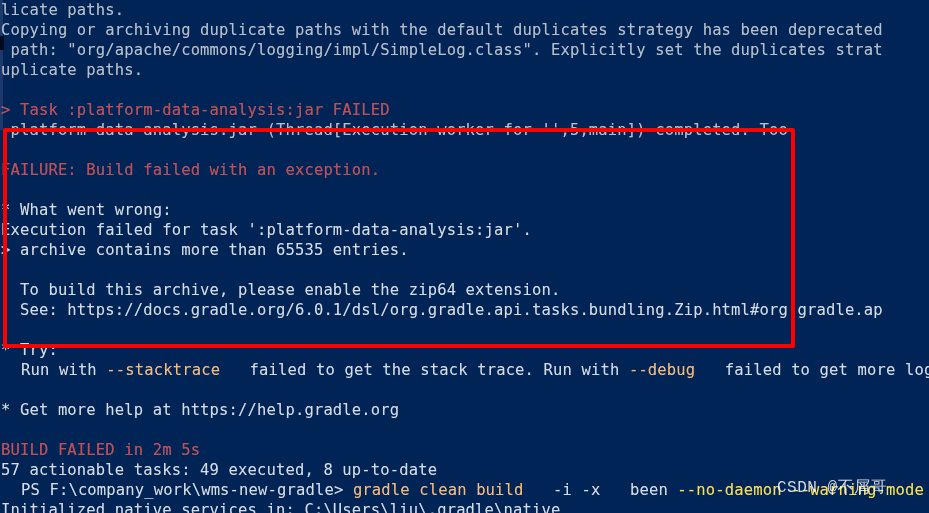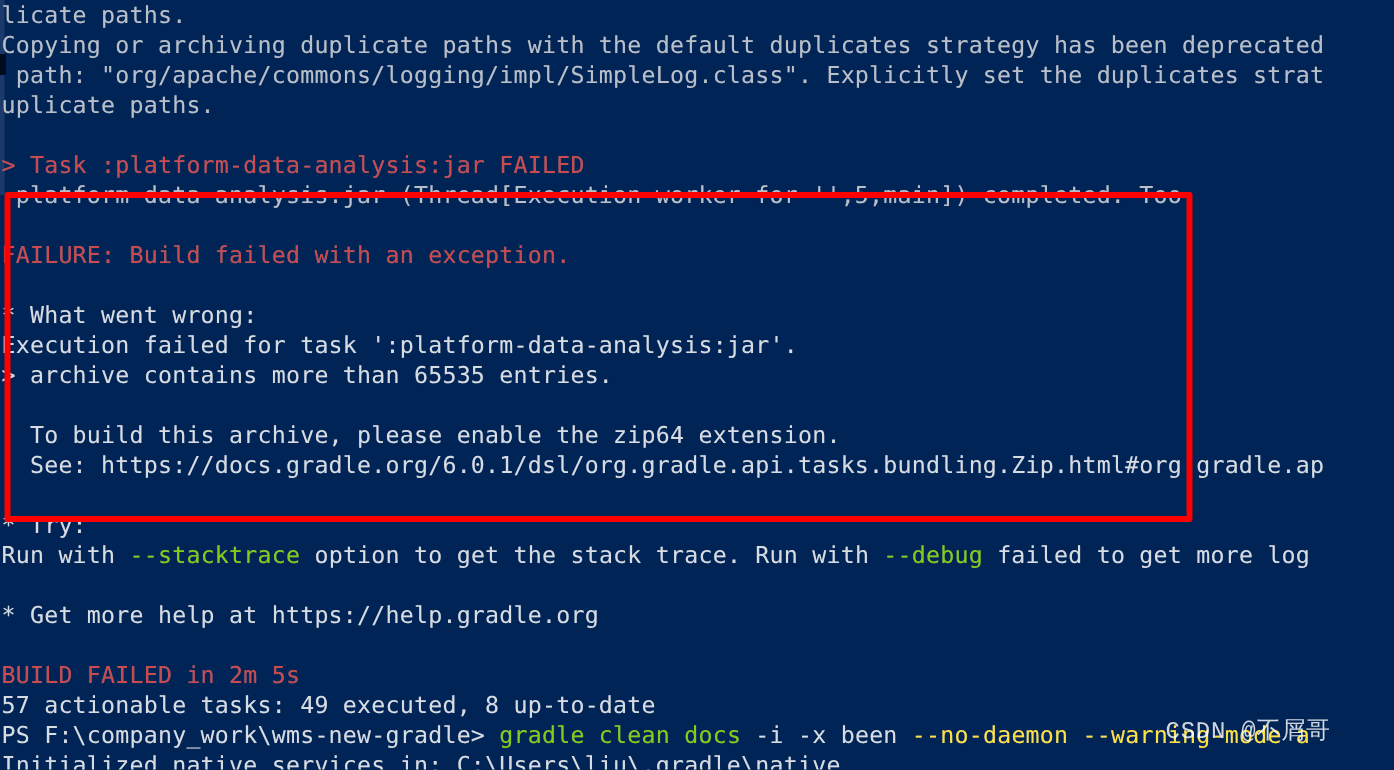--- a/index.html
+++ b/index.html
@@ -55,23 +55,23 @@
     font-size: 15.5px;
     letter-spacing: 0.15px;
     white-space: pre;
     color: #c8cdd6;
     text-shadow: 0 0 0.5px rgba(200,205,214,0.35);
   }
 
   .line.c-red      { color: #c94a4f; }
   .line.c-bright   { color: #d7dbe2; }
   .line.c-dim      { color: #b9bfc9; }
-  .seg-yellow   { color: #84cc16; }
+  .seg-yellow   { color: #fdba74; }
   .seg-dimyel   { color: #fde047; }
-  .seg-white    { color: #d7dbe2; }
+  .seg-white    { color: #d7dbe2; margin-left: 20px; }
 
   
   #red-box {
     position: absolute;
     left: 3px;
     top: 128px;
     width: 792px;
     height: 220px;
     border: 4px solid #fe0000;
     border-radius: 2px;
@@ -111,27 +111,27 @@
       <div class="line c-red">FAILURE: Build failed with an exception.</div>
       <div class="line c-dim"> </div>
       <div class="line c-bright">* What went wrong:</div>
       <div class="line c-bright">Execution failed for task ':platform-data-analysis:jar'.</div>
       <div class="line c-bright">&gt; archive contains more than 65535 entries.</div>
       <div class="line c-dim"> </div>
       <div class="line c-bright">  To build this archive, please enable the zip64 extension.</div>
       <div class="line c-bright">  See: https://docs.gradle.org/6.0.1/dsl/org.gradle.api.tasks.bundling.Zip.html#org.gradle.ap</div>
       <div class="line c-dim"> </div>
       <div class="line c-bright">* Try:</div>
-      <div class="line c-dim"><span class="seg-white">Run with </span><span class="seg-yellow">--stacktrace</span><span class="seg-white"> option to get the stack trace. Run with </span><span class="seg-yellow">--debug</span><span class="seg-white"> failed to get more log</span></div>
+      <div class="line c-dim"><span class="seg-white">Run with </span><span class="seg-yellow">--stacktrace</span><span class="seg-white"> failed to get the stack trace. Run with </span><span class="seg-yellow">--debug</span><span class="seg-white"> failed to get more log</span></div>
       <div class="line c-dim"> </div>
       <div class="line c-bright">* Get more help at https://help.gradle.org</div>
       <div class="line c-dim"> </div>
       <div class="line c-red">BUILD FAILED in 2m 5s</div>
       <div class="line c-bright">57 actionable tasks: 49 executed, 8 up-to-date</div>
-      <div class="line c-dim"><span class="seg-white">PS F:\company_work\wms-new-gradle&gt; </span><span class="seg-yellow">gradle clean docs </span><span class="seg-white">-i -x </span><span class="seg-white">been </span><span class="seg-dimyel">--no-daemon </span><span class="seg-dimyel">--warning-mode a</span></div>
+      <div class="line c-dim"><span class="seg-white">PS F:\company_work\wms-new-gradle&gt; </span><span class="seg-yellow">gradle clean build </span><span class="seg-white">-i -x </span><span class="seg-white">been </span><span class="seg-dimyel">--no-daemon </span><span class="seg-dimyel">--warning-mode a</span></div>
       <div class="line c-bright">Initialized native services in: C:\Users\liu\.gradle\native</div>
     </div>
 
   <div id="red-box" style="border-color: rgb(254, 0, 0);"></div>
 
   <div id="watermark">CSDN @不屑哥</div>
 
 </div>
 
 </body></html>

